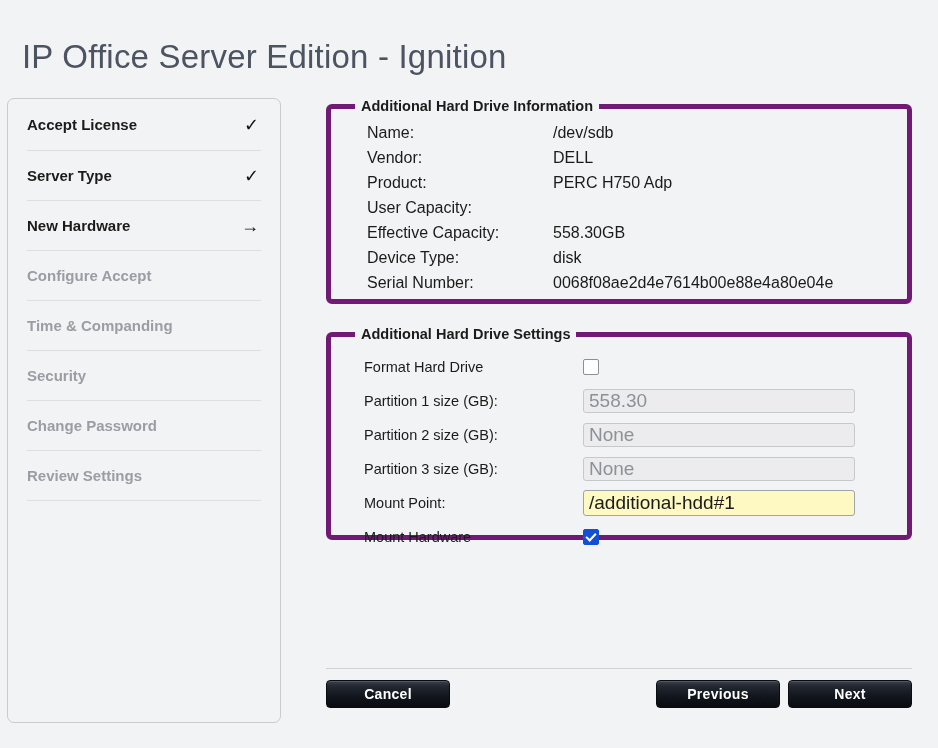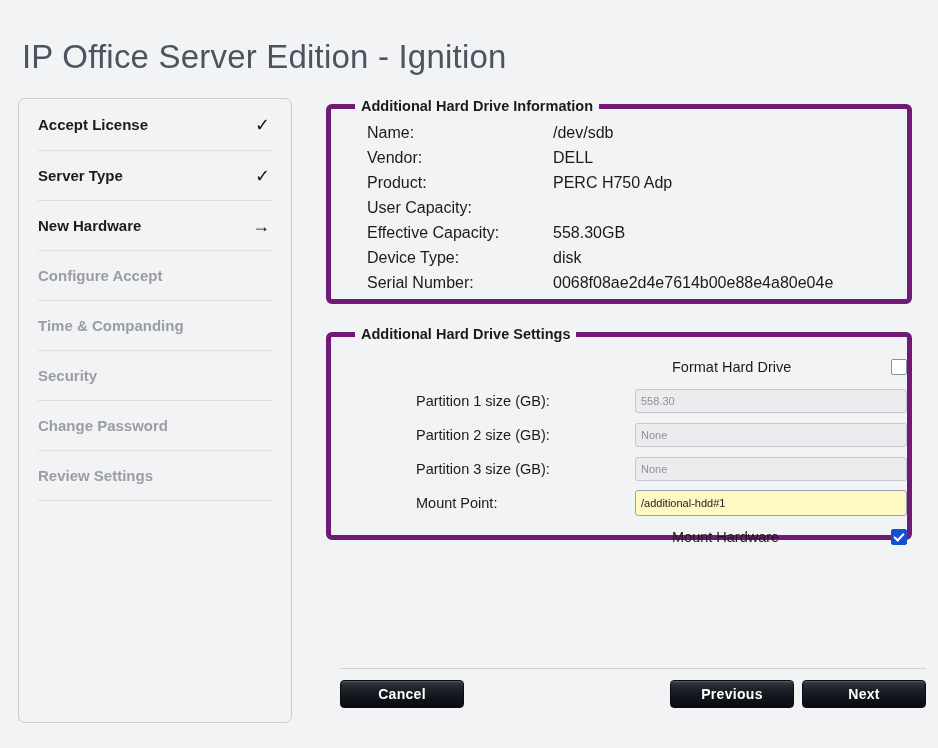--- a/index.html
+++ b/index.html
@@ -24,21 +24,21 @@
     font-size: 33px;
     font-weight: normal;
     color: #4c5361;
     letter-spacing: 0.2px;
     white-space: nowrap;
   }
 
   
   #sidebar {
     position: absolute;
-    left: 18px;
+    left: 7px;
     top: 98px;
     width: 274px;
     height: 625px;
     background: #f2f3f4;
     border: 1px solid #c9cbcf;
     border-radius: 7px;
     box-sizing: border-box;
   }
   .step {
     position: relative;
@@ -110,38 +110,37 @@
   .info-value { white-space: nowrap; }
 
   
   .settings-body { padding: 8px 0 0 0; }
   .set-row {
     display: flex;
     align-items: center;
     height: 34px;
     font-size: 14.5px;
     color: #1b1b1b;
-    justify-content: flex-end;
   }
   .set-label {
     width: 252px;
     padding-left: 33px;
     box-sizing: border-box;
     white-space: nowrap;
   }
   .field {
     width: 272px;
     height: 24px;
     box-sizing: border-box;
     border: 1px solid #c5c8cd;
     border-radius: 3px;
     background: #ececee;
     color: #8d9197;
     font-family: "Liberation Sans", sans-serif;
-    font-size: 11px;
+    font-size: 19px;
     padding: 0 5px;
     line-height: 22px;
     outline: none;
   }
   .field.active {
     background: #fef9c3;
     color: #1b1b1b;
     border: 1px solid #9fa3aa;
     height: 26px;
     line-height: 24px;
@@ -171,21 +170,21 @@
     width: 4px;
     height: 8px;
     border: solid #ffffff;
     border-width: 0 2px 2px 0;
     transform: rotate(43deg);
   }
 
   
   #footer {
     position: absolute;
-    left: 340px;
+    left: 326px;
     top: 668px;
     width: 586px;
   }
   #footer-rule {
     height: 1px;
     background: #cfd1d5;
     width: 100%;
   }
   #footer-buttons {
     position: relative;

